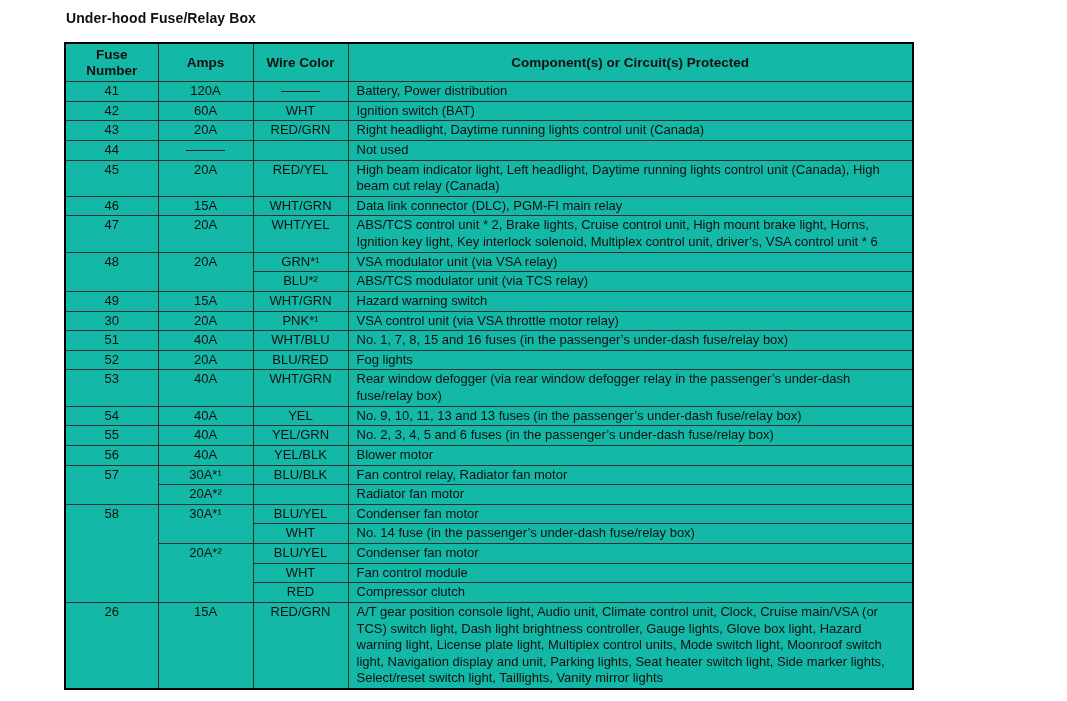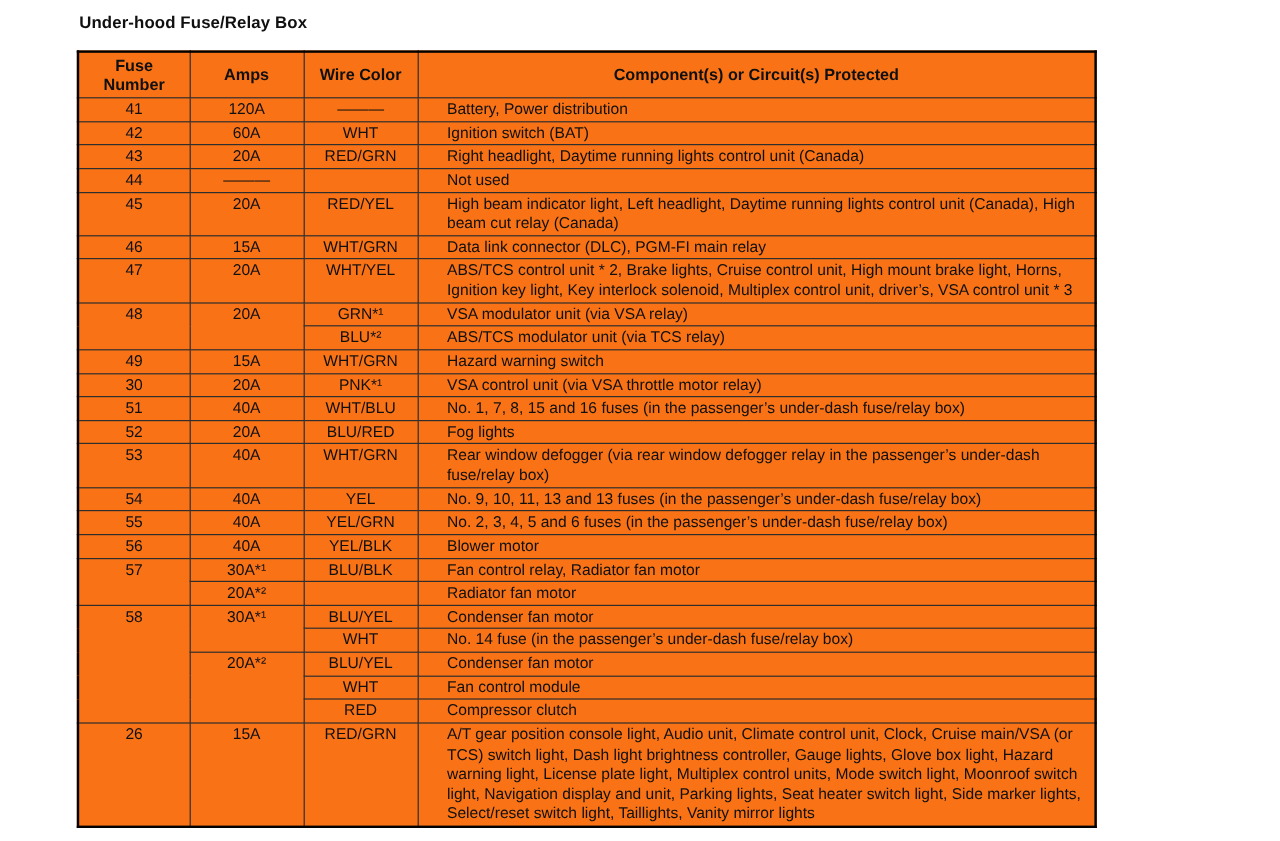--- a/index.html
+++ b/index.html
@@ -19,21 +19,21 @@
     font-weight: bold;
     font-size: 14px;
     letter-spacing: 0.1px;
     margin: 2px 0 16px 2px;
   }
   table.fuse-table {
     border-collapse: collapse;
     table-layout: fixed;
     width: 850px;
     border: 2px solid #000;
-    background: #f97316;
+    background: #14b8a6;
   }
   col.w-fuse { width: 93px; }
   col.w-amps { width: 95px; }
   col.w-wire { width: 95px; }
   col.w-comp { width: auto; }
   th, td {
     border: 1px solid #2e2e2e;
     font-size: 13px;
     line-height: 1.28;
     padding: 1px 4px;
@@ -43,21 +43,21 @@
   th {
     font-weight: bold;
     font-size: 13.5px;
     text-align: center;
     vertical-align: middle;
     white-space: pre-line;
     padding: 3px 4px;
     line-height: 1.15;
   }
   td.col-fuse, td.col-amps, td.col-wire { text-align: center; }
-  td.col-comp { text-align: left; padding-left: 24px; padding-right: 8px; }
+  td.col-comp { text-align: left; padding-left: 8px; padding-right: 8px; }
   .footnotes {
     margin: 7px 0 0 12px;
     font-size: 13px;
   }
   .footnote {
     line-height: 1.45;
     text-align: right;
   }
 </style>
 </head>
@@ -117,21 +117,21 @@
         <tr>
           <td class="col-fuse">46</td>
           <td class="col-amps">15A</td>
           <td class="col-wire">WHT/GRN</td>
           <td class="col-comp">Data link connector (DLC), PGM-FI main relay</td>
         </tr>
         <tr>
           <td class="col-fuse">47</td>
           <td class="col-amps">20A</td>
           <td class="col-wire">WHT/YEL</td>
-          <td class="col-comp">ABS/TCS control unit * 2, Brake lights, Cruise control unit, High mount brake light, Horns, Ignition key light, Key interlock solenoid, Multiplex control unit, driver’s, VSA control unit * 3</td>
+          <td class="col-comp">ABS/TCS control unit * 2, Brake lights, Cruise control unit, High mount brake light, Horns, Ignition key light, Key interlock solenoid, Multiplex control unit, driver’s, VSA control unit * 6</td>
         </tr>
         <tr>
           <td rowspan="2" class="col-fuse">48</td>
           <td rowspan="2" class="col-amps">20A</td>
           <td class="col-wire">GRN*¹</td>
           <td class="col-comp">VSA modulator unit (via VSA relay)</td>
         </tr>
         <tr>
           <td class="col-wire">BLU*²</td>
           <td class="col-comp">ABS/TCS modulator unit (via TCS relay)</td>

